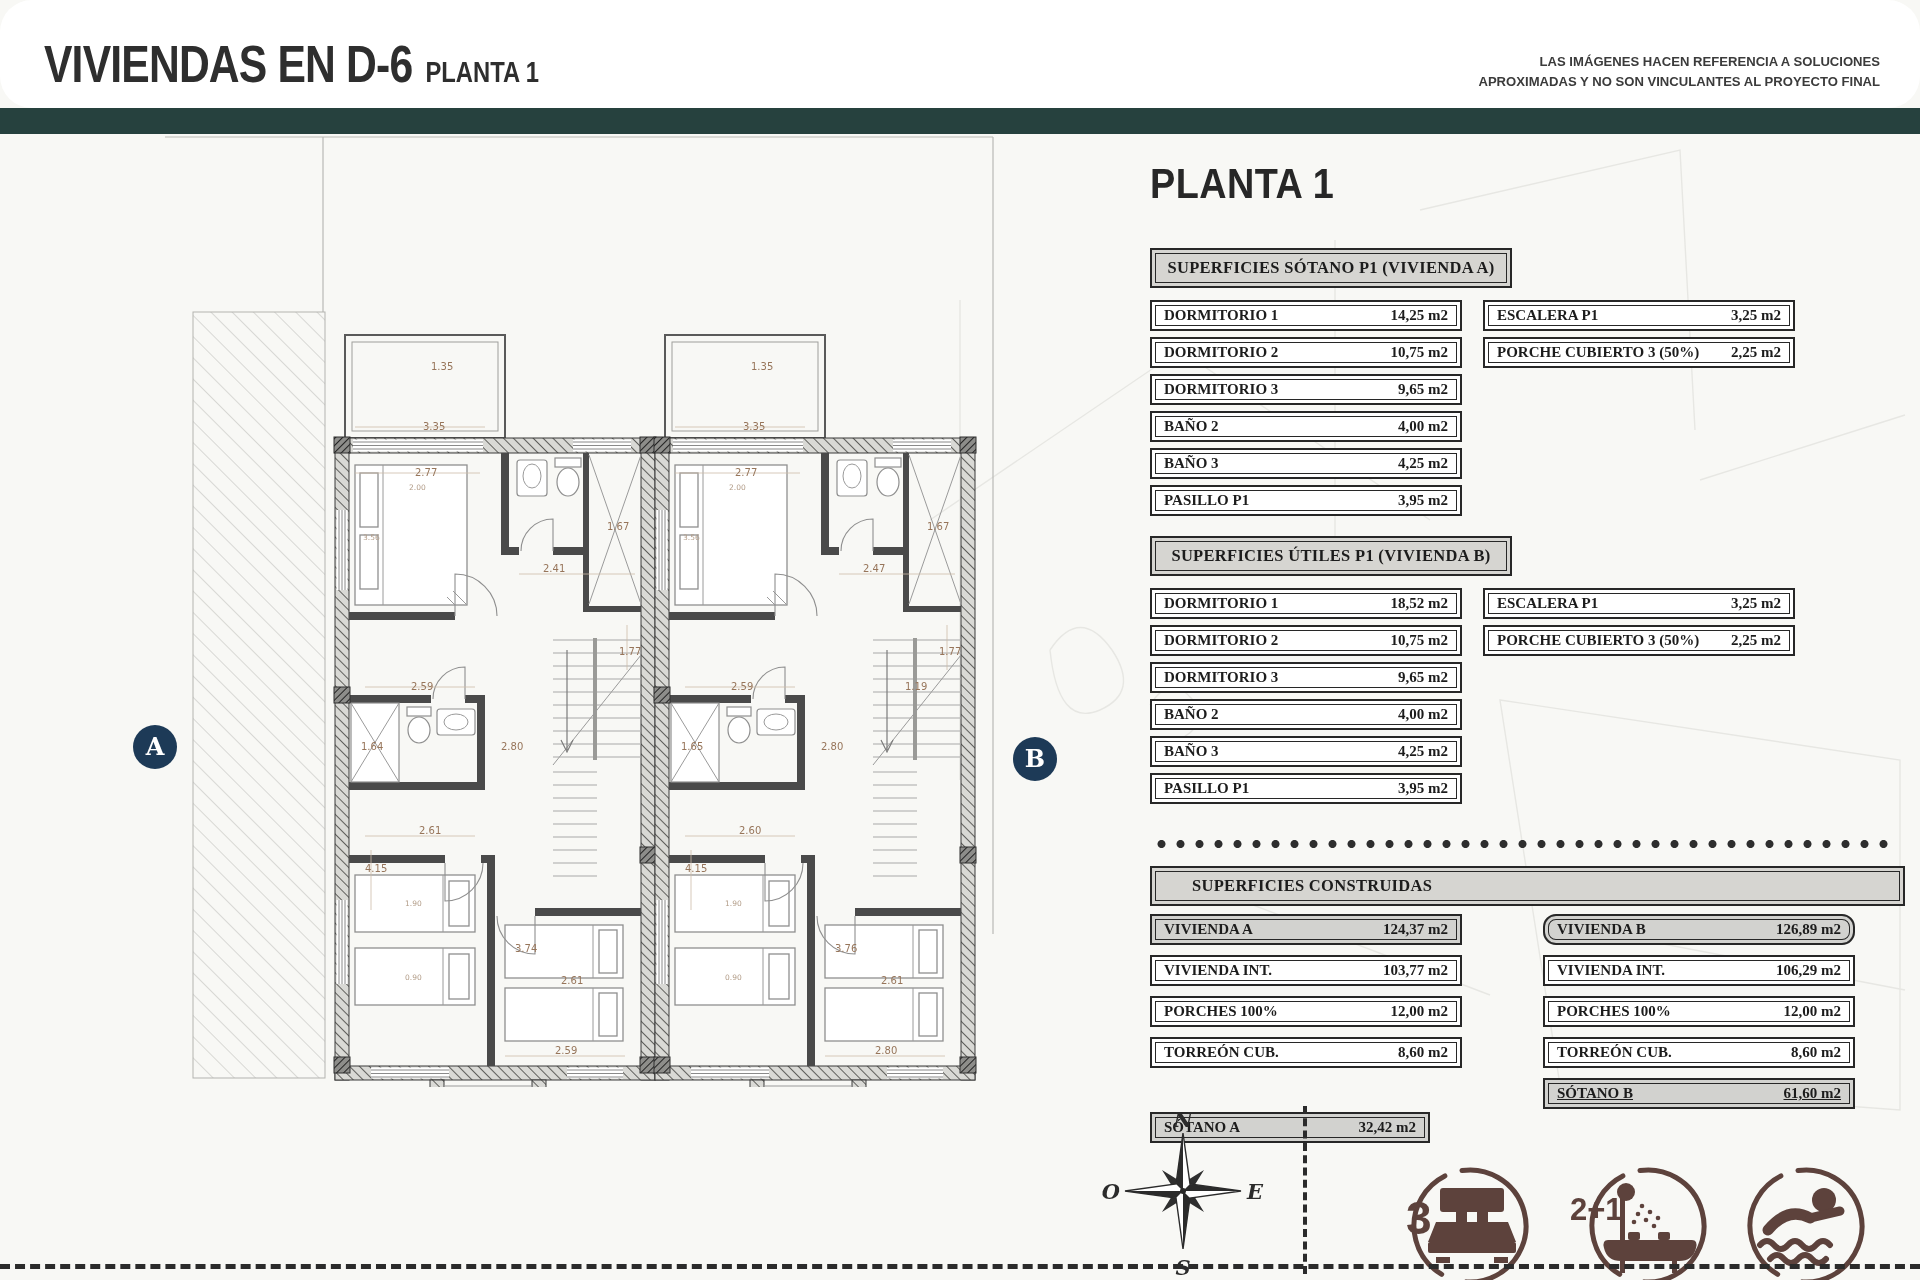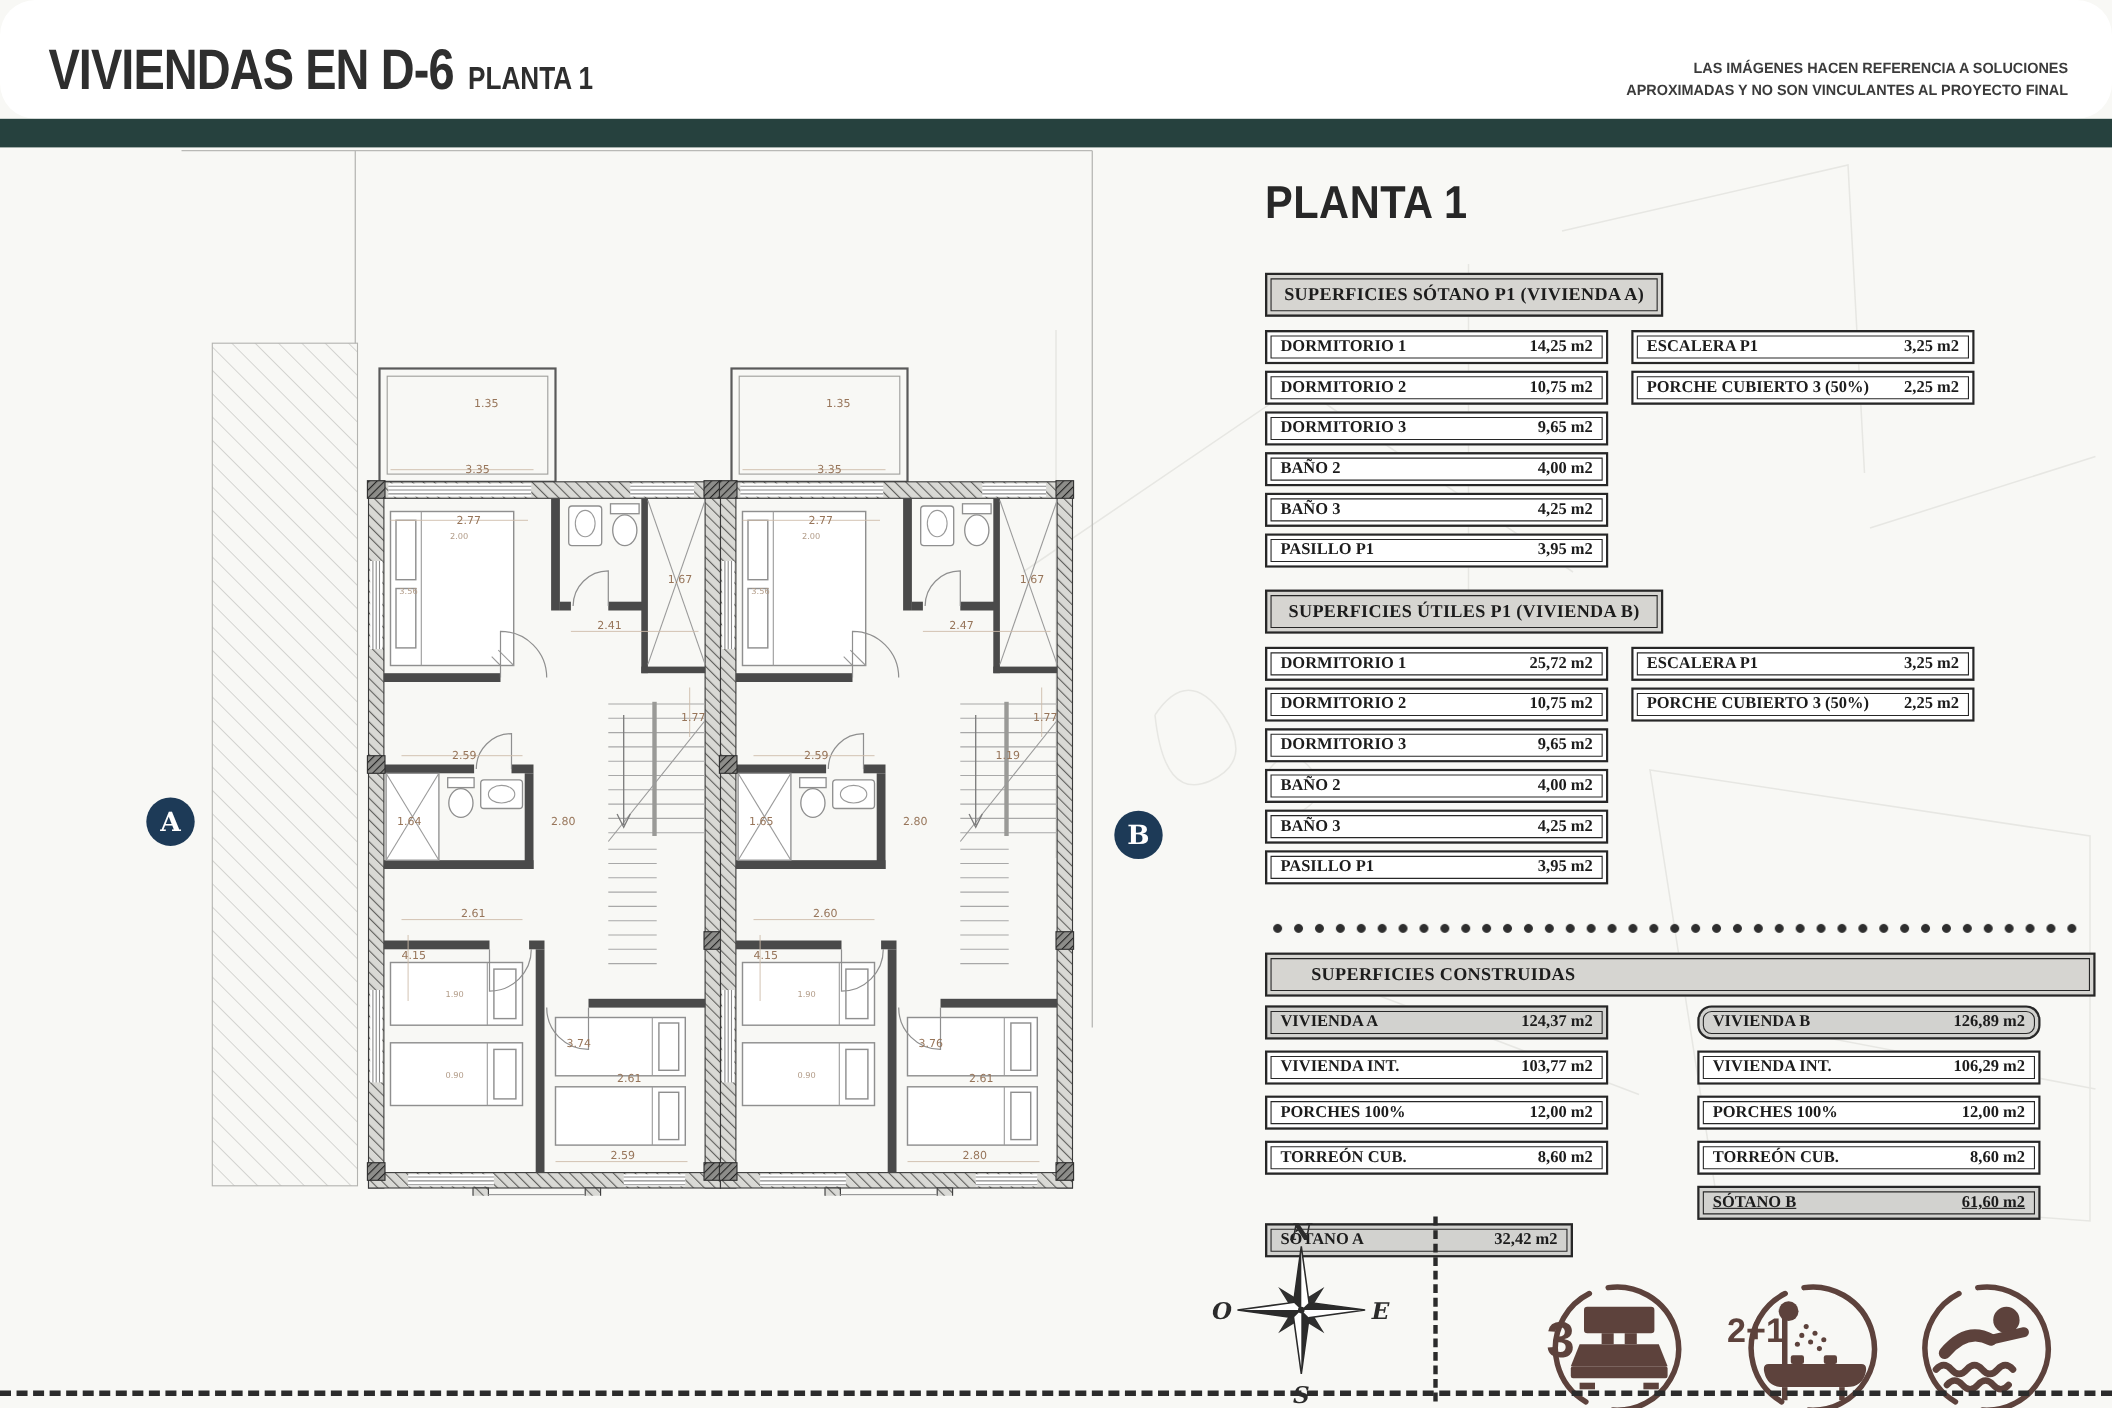--- a/index.html
+++ b/index.html
@@ -470,21 +470,21 @@
         <div class="dbox" style="left: 1483px; top: 300px; width: 312px; height: 31px;">
           <span>ESCALERA P1</span>
           <span>3,25 m2</span>
         </div>
         <div class="dbox" style="left: 1483px; top: 337px; width: 312px; height: 31px;">
           <span>PORCHE CUBIERTO 3 (50%)</span>
           <span>2,25 m2</span>
         </div>
         <div class="dbox" style="left: 1150px; top: 588px; width: 312px; height: 31px;">
           <span>DORMITORIO 1</span>
-          <span>25,72 m2</span>
+          <span>18,52 m2</span>
         </div>
         <div class="dbox" style="left: 1150px; top: 625px; width: 312px; height: 31px;">
           <span>DORMITORIO 2</span>
           <span>10,75 m2</span>
         </div>
         <div class="dbox" style="left: 1150px; top: 662px; width: 312px; height: 31px;">
           <span>DORMITORIO 3</span>
           <span>9,65 m2</span>
         </div>
         <div class="dbox" style="left: 1150px; top: 699px; width: 312px; height: 31px;">

